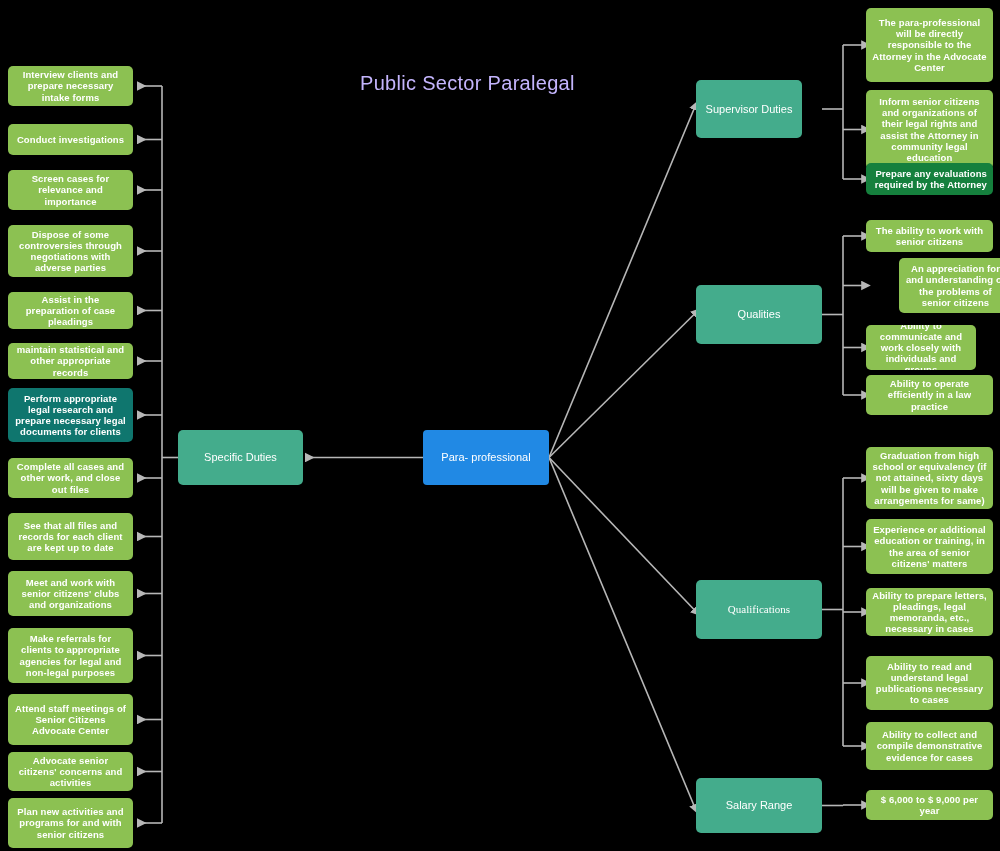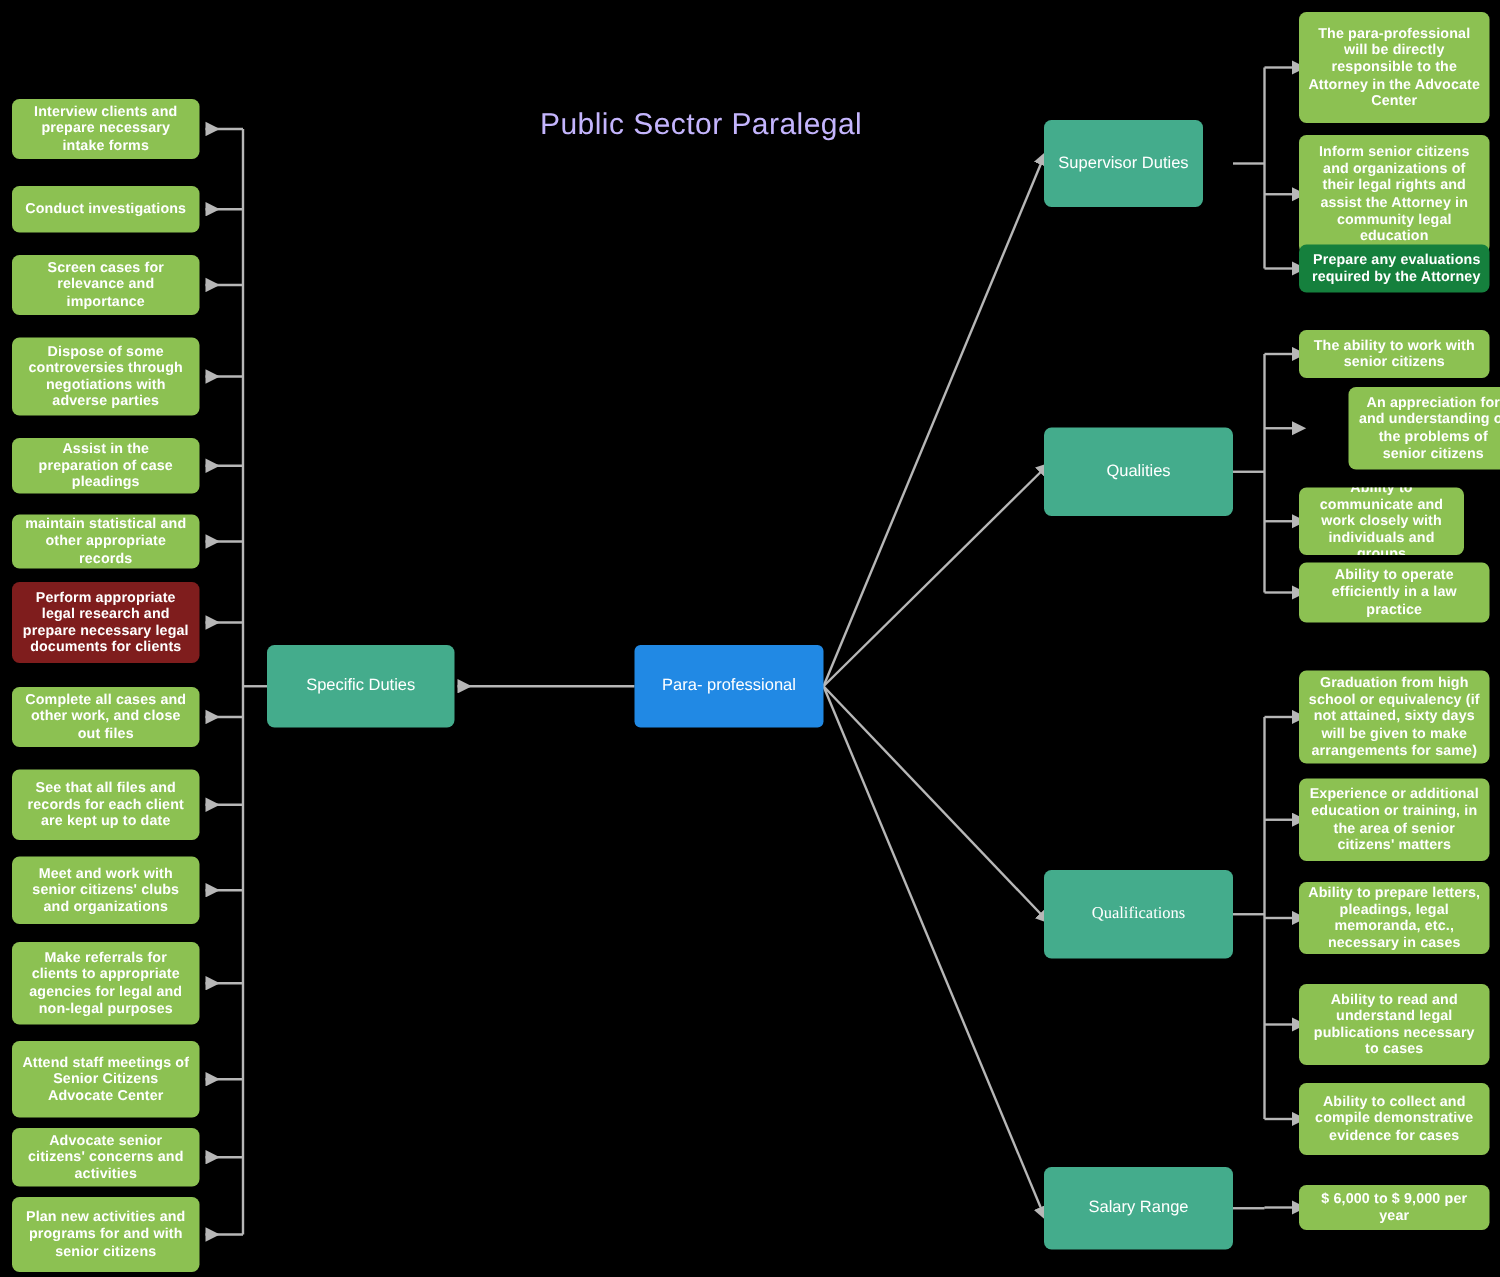--- a/index.html
+++ b/index.html
@@ -117,21 +117,21 @@
       </div>
       <div class="node leaf" style="left: 8px; top: 225px; width: 125px; height: 52px; background: rgb(140, 193, 82); color: rgb(255, 255, 255);">
         <span>Dispose of some controversies through negotiations with adverse parties</span>
       </div>
       <div class="node leaf" style="left: 8px; top: 292px; width: 125px; height: 37px; background: rgb(140, 193, 82); color: rgb(255, 255, 255);">
         <span>Assist in the preparation of case pleadings</span>
       </div>
       <div class="node leaf" style="left: 8px; top: 343px; width: 125px; height: 36px; background: rgb(140, 193, 82); color: rgb(255, 255, 255);">
         <span>maintain statistical and other appropriate records</span>
       </div>
-      <div class="node leaf" style="left: 8px; top: 388px; width: 125px; height: 54px; background: #7f1d1d; color: rgb(255, 255, 255);">
+      <div class="node leaf" style="left: 8px; top: 388px; width: 125px; height: 54px; background: #0f766e; color: rgb(255, 255, 255);">
         <span>Perform appropriate legal research and prepare necessary legal documents for clients</span>
       </div>
       <div class="node leaf" style="left: 8px; top: 458px; width: 125px; height: 40px; background: rgb(140, 193, 82); color: rgb(255, 255, 255);">
         <span>Complete all cases and other work, and close out files</span>
       </div>
       <div class="node leaf" style="left: 8px; top: 513px; width: 125px; height: 47px; background: rgb(140, 193, 82); color: rgb(255, 255, 255);">
         <span>See that all files and records for each client are kept up to date</span>
       </div>
       <div class="node leaf" style="left: 8px; top: 571px; width: 125px; height: 45px; background: rgb(140, 193, 82); color: rgb(255, 255, 255);">
         <span>Meet and work with senior citizens' clubs and organizations</span>

